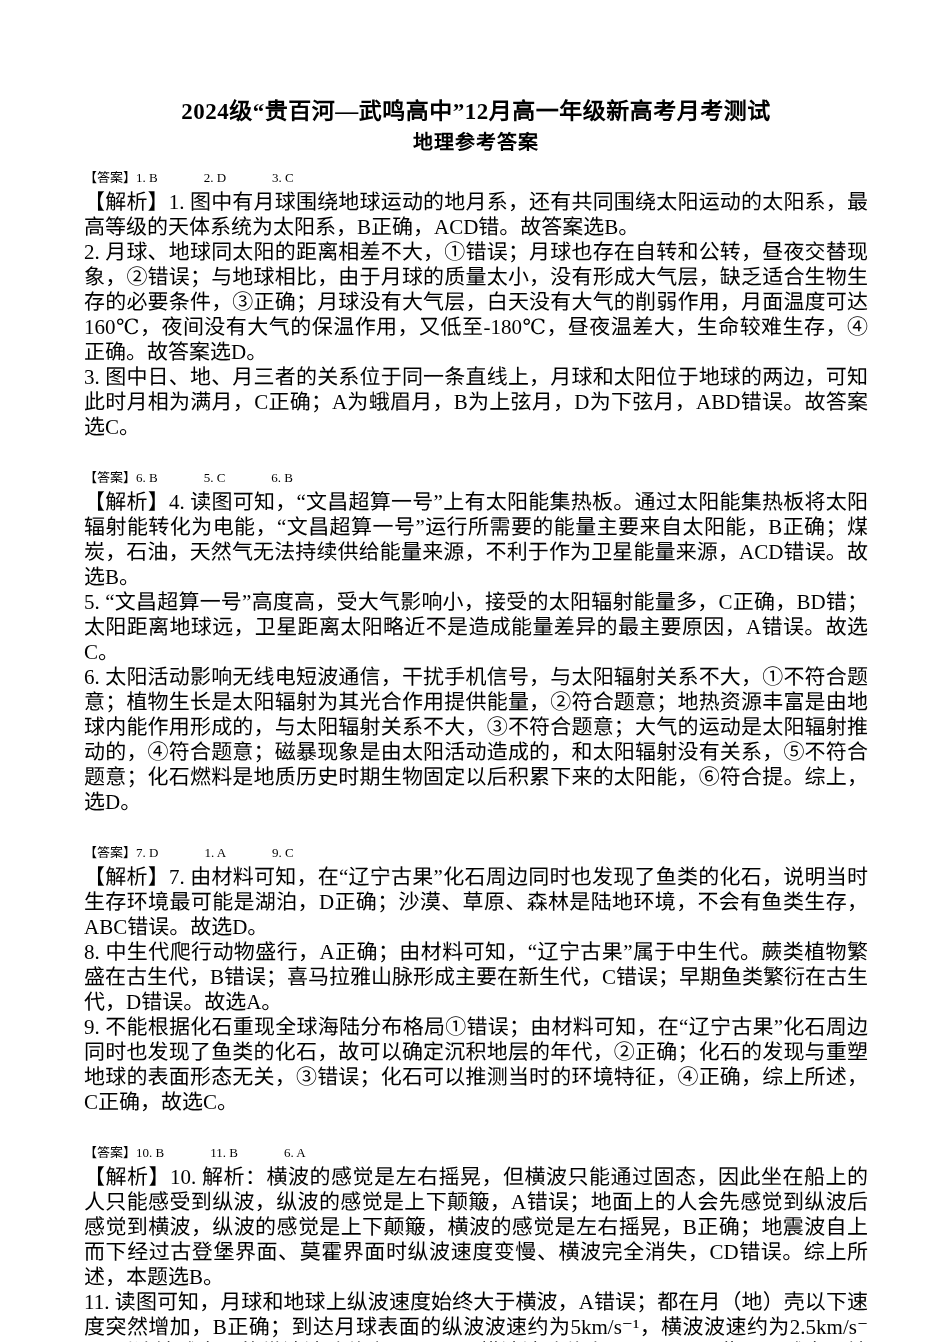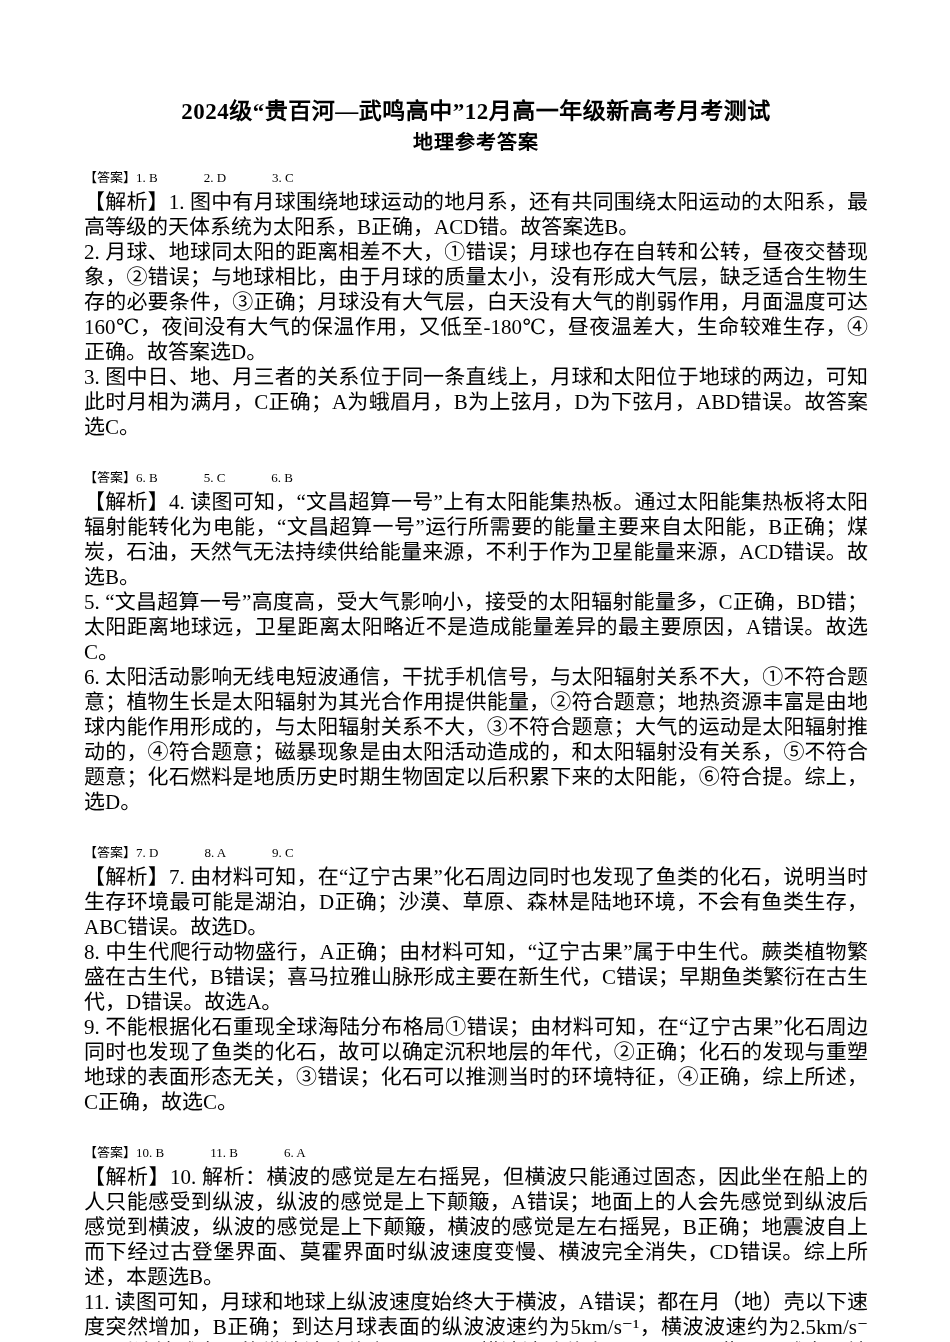--- a/index.html
+++ b/index.html
@@ -73,21 +73,21 @@
   </div>
 
   <div class="section">
     <p class="answer-line"><span class="ans-label">【答案】</span><span class="ans-item">6. B</span><span class="ans-item">5. C</span><span class="ans-item">6. B</span></p>
     <p class="para">【解析】4. 读图可知，“文昌超算一号”上有太阳能集热板。通过太阳能集热板将太阳辐射能转化为电能，“文昌超算一号”运行所需要的能量主要来自太阳能，B正确；煤炭，石油，天然气无法持续供给能量来源，不利于作为卫星能量来源，ACD错误。故选B。</p>
     <p class="para">5. “文昌超算一号”高度高，受大气影响小，接受的太阳辐射能量多，C正确，BD错；太阳距离地球远，卫星距离太阳略近不是造成能量差异的最主要原因，A错误。故选C。</p>
     <p class="para">6. 太阳活动影响无线电短波通信，干扰手机信号，与太阳辐射关系不大，①不符合题意；植物生长是太阳辐射为其光合作用提供能量，②符合题意；地热资源丰富是由地球内能作用形成的，与太阳辐射关系不大，③不符合题意；大气的运动是太阳辐射推动的，④符合题意；磁暴现象是由太阳活动造成的，和太阳辐射没有关系，⑤不符合题意；化石燃料是地质历史时期生物固定以后积累下来的太阳能，⑥符合提。综上，选D。</p>
   </div>
 
   <div class="section">
-    <p class="answer-line"><span class="ans-label">【答案】</span><span class="ans-item">7. D</span><span class="ans-item">8. A</span><span class="ans-item">9. C</span></p>
+    <p class="answer-line"><span class="ans-label">【答案】</span><span class="ans-item">7. D</span><span class="ans-item">1. A</span><span class="ans-item">9. C</span></p>
     <p class="para">【解析】7. 由材料可知，在“辽宁古果”化石周边同时也发现了鱼类的化石，说明当时生存环境最可能是湖泊，D正确；沙漠、草原、森林是陆地环境，不会有鱼类生存，ABC错误。故选D。</p>
     <p class="para">8. 中生代爬行动物盛行，A正确；由材料可知，“辽宁古果”属于中生代。蕨类植物繁盛在古生代，B错误；喜马拉雅山脉形成主要在新生代，C错误；早期鱼类繁衍在古生代，D错误。故选A。</p>
     <p class="para">9. 不能根据化石重现全球海陆分布格局①错误；由材料可知，在“辽宁古果”化石周边同时也发现了鱼类的化石，故可以确定沉积地层的年代，②正确；化石的发现与重塑地球的表面形态无关，③错误；化石可以推测当时的环境特征，④正确，综上所述，C正确，故选C。</p>
   </div>
 
   <div class="section">
     <p class="answer-line"><span class="ans-label">【答案】</span><span class="ans-item">10. B</span><span class="ans-item">11. B</span><span class="ans-item">6. A</span></p>
     <p class="para">【解析】10. 解析：横波的感觉是左右摇晃，但横波只能通过固态，因此坐在船上的人只能感受到纵波，纵波的感觉是上下颠簸，A错误；地面上的人会先感觉到纵波后感觉到横波，纵波的感觉是上下颠簸，横波的感觉是左右摇晃，B正确；地震波自上而下经过古登堡界面、莫霍界面时纵波速度变慢、横波完全消失，CD错误。综上所述，本题选B。</p>
     <p class="para">11. 读图可知，月球和地球上纵波速度始终大于横波，A错误；都在月（地）壳以下速度突然增加，B正确；到达月球表面的纵波波速约为5km/s⁻¹，横波波速约为2.5km/s⁻¹，到达地球表面的纵波波速约为8km/s⁻¹，横波波速约为4km/s⁻¹，因此，月球表面地震波的速度小于地球表面，C错误；月球表面发生地震时既能探测到纵波又能探测到横波，D错误。故选B。</p>
   </div>

